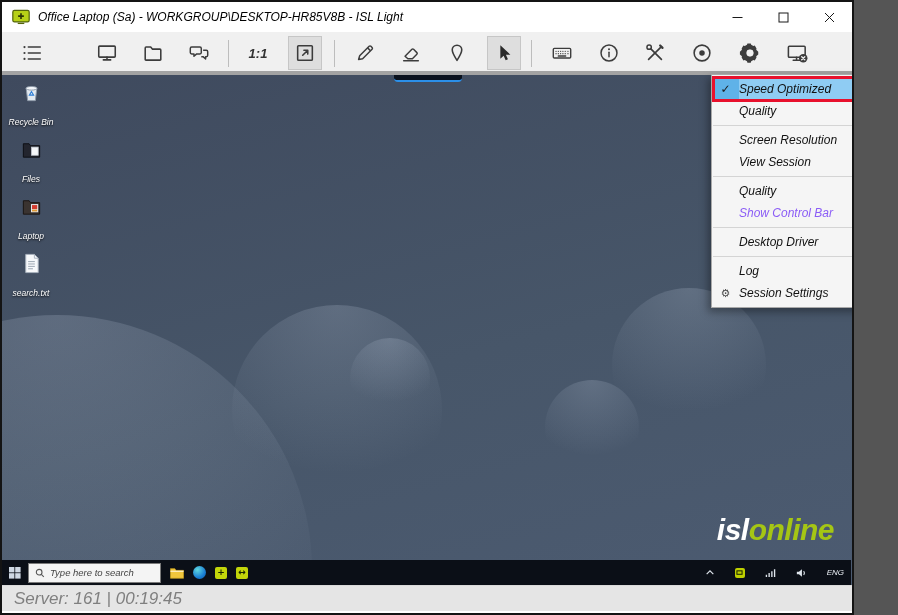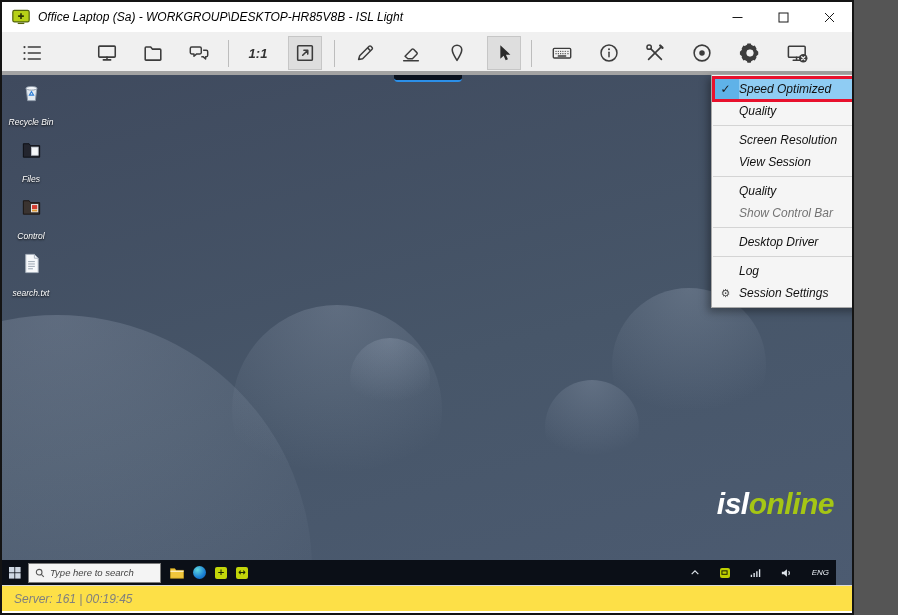--- a/index.html
+++ b/index.html
@@ -22,52 +22,52 @@
 
   
   .desktop { position:relative; height:510px; background:linear-gradient(165deg,#3f4a5e 0%,#475669 55%,#4c5b71 100%); overflow:hidden; }
   .bubble { position:absolute; border-radius:50%; background:radial-gradient(circle at 50% 0%, rgba(200,212,230,.20), rgba(200,212,230,.05) 55%, rgba(200,212,230,0) 72%); }
   .ctrlbar-tab { position:absolute; left:392px; top:0; width:68px; height:7px; background:#0a111d; border-bottom:2px solid #2b8fe8; border-radius:0 0 4px 4px; }
 
   .desk-icons { position:absolute; left:5px; top:6px; display:flex; flex-direction:column; gap:11px; }
   .dicon { width:48px; display:flex; flex-direction:column; align-items:center; }
   .dicon .lbl { margin-top:13px; font-size:8.5px; color:#fff; text-shadow:0 1px 2px rgba(0,0,0,.9); white-space:nowrap; }
 
-  .logo { position:absolute; right:18px; top:412px; font-size:30px; font-weight:bold; letter-spacing:-.5px; }
+  .logo { position:absolute; right:18px; top:438px; font-size:30px; font-weight:bold; letter-spacing:-.5px; }
   .logo .isl { color:#ffffff; }
   .logo .online { color:#a5c614; }
 
   
-  .taskbar { position:absolute; left:0; right:16px; bottom:0; height:25px; background:#0b0f17; display:flex; align-items:center;margin-top:44px; }
+  .taskbar { position:absolute; left:0; right:1px; bottom:0; height:25px; background:#0b0f17; display:flex; align-items:center;margin-top:44px; }
   .start { width:26px; height:25px; display:flex; align-items:center; justify-content:center; }
   .searchbox { width:133px; height:20px; background:#f4f4f4; border:1px solid #7a7a7a; display:flex; align-items:center; gap:5px; padding:0 6px; }
   .searchbox .ph { font-size:9.5px; color:#444; white-space:nowrap; }
   .tb-ic { margin-left:9px; display:flex; align-items:center; justify-content:center; }
   .isl-sq { width:12px; height:12px; background:#c3d60a; border-radius:2px; color:#1a2400; font-size:9px; font-weight:bold; display:flex; align-items:center; justify-content:center; font-family:"DejaVu Sans",sans-serif; line-height:1; }
   .edge-c { width:13px; height:13px; border-radius:50%; background:radial-gradient(circle at 35% 30%, #5fd8df, #1b7fd4 60%, #0a5ca8); }
   .tray { margin-left:auto; display:flex; gap:20px; padding-right:7px; }
   .tray .eng { font-size:8px; color:#e8edf3; }
   .tray-isl { width:10px; height:10px; background:#bed000; border-radius:2px; display:flex; align-items:center; justify-content:center; }
 
   
-  .statusbar { position:relative; height:26px; background:#fde047; border-top:1px solid #dadada; font-size:12px; color:#7f7f7f; }
+  .statusbar { position:relative; height:26px; background:#e5e5e5; border-top:1px solid #dadada; font-size:17px; color:#7f7f7f; }
   .sb-left { position:absolute; left:12px; top:50%; transform:translateY(-50%); }
   .sb-center { position:absolute; left:336px; top:50%; transform:translateY(-50%); display:flex; align-items:center; gap:7px; }
   .sb-right { position:absolute; right:12px; top:50%; transform:translateY(-50%); }
 
   
   .menu { position:absolute; left:709px; top:72px; width:186px; background:#f5f5f5; border:1px solid #a9a9a9; box-shadow:-3px 4px 8px rgba(0,0,0,.35); padding:3px 0; z-index:50; }
   .mitem { position:relative; display:flex; align-items:center; height:22px; cursor:default; }
   .mitem.hl { background:#8fccf3; }
   .mitem.outlined::after { content:""; position:absolute; inset:-2px 0px; border:3px solid #e8112d; pointer-events:none; }
   .mcheck { width:27px; height:22px; flex:none; display:flex; align-items:center; justify-content:center; font-family:"DejaVu Sans",sans-serif; font-size:12px; color:#1a1a1a; }
   .mitem.hl .mcheck.checked { background:#5fb2e8; }
   .mcheck.gearic { font-size:11px; color:#4a4a4a; }
   .mlabel { font-size:12px; color:#111; white-space:nowrap; }
-  .mitem.dis .mlabel { color:#737373; }
+  .mitem.dis .mlabel { color:#8b5cf6; }
   .marrow { margin-left:auto; padding-right:9px; font-family:"DejaVu Sans",sans-serif; font-size:11px; color:#333; }
   .msep { height:1px; background:#d4d4d4; margin:3px 1px; }
 
   .cursor-overlay { position:absolute; left:848px; top:102px; z-index:60; }
 </style>
 </head>
 <body>
 
 <div class="window">
 
@@ -243,21 +243,21 @@
         </svg>
         <span class="lbl">Files</span>
       </div>
       <div class="dicon">
         <svg width="23" height="23" viewBox="0 0 24 24">
           <path d="M3.5 6h6L11 8h9.5v12h-17Z" fill="#3a3330" stroke="#191411"></path>
           <rect x="11.5" y="9.5" width="7.5" height="8.5" fill="#e9edf2"></rect>
           <rect x="12.5" y="10.5" width="5.5" height="4.2" fill="#d23b2f"></rect>
           <rect x="12.5" y="15.2" width="5.5" height="2" fill="#e09a36"></rect>
         </svg>
-        <span class="lbl">Control</span>
+        <span class="lbl">Laptop</span>
       </div>
       <div class="dicon">
         <svg width="23" height="23" viewBox="0 0 24 24">
           <path d="M6 2.5h9l4 4v15H6Z" fill="#f7f9fb" stroke="#aab4bf"></path>
           <path d="M15 2.5v4h4" fill="none" stroke="#aab4bf"></path>
           <path d="M8.5 10h7M8.5 12.5h7M8.5 15h7M8.5 17.5h5" stroke="#9aa5b1" stroke-width="1"></path>
         </svg>
         <span class="lbl">search.txt</span>
       </div>
     </div>

